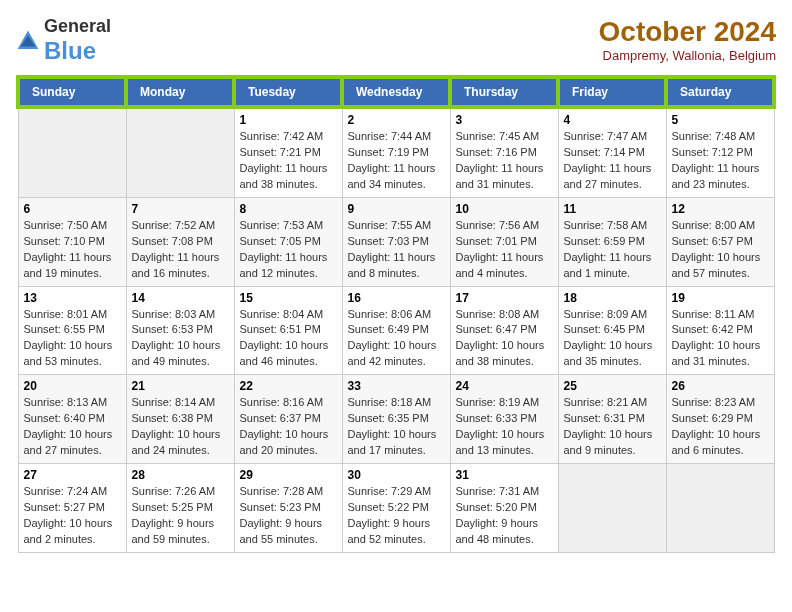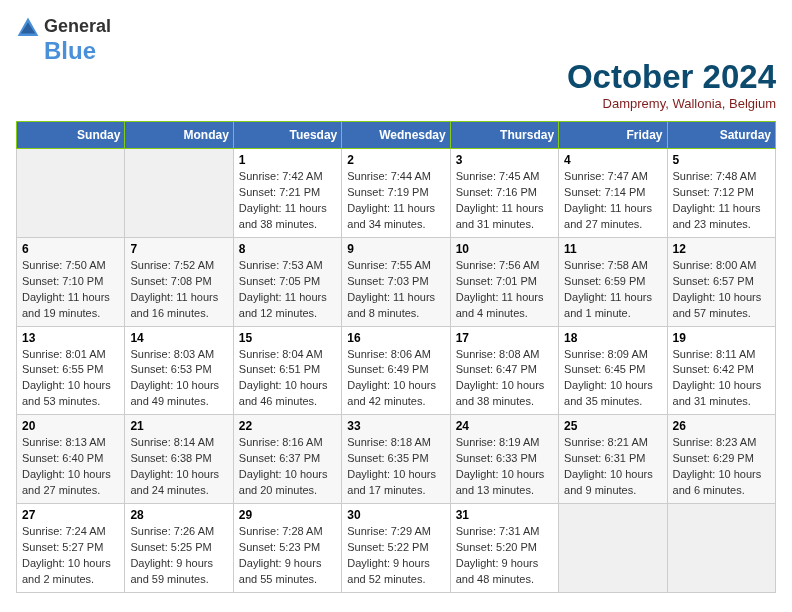--- a/index.html
+++ b/index.html
@@ -11,62 +11,61 @@
       padding: 16px;
     }
     .header {
       display: flex;
       justify-content: space-between;
       align-items: flex-start;
       margin-bottom: 10px;
     }
     .logo {
       display: flex;
-      align-items: flex-start;
+      align-items: center;
       gap: 4px;
     }
     .logo-text-general {
       font-size: 18px;
       font-weight: bold;
       color: #333;
     }
     .logo-text-blue {
       font-size: 24px;
       font-weight: bold;
       color: #4a90d9;
     }
     .logo-icon {
       width: 24px;
       height: 24px;
     }
     .title-block {
       text-align: right;
     }
     .month-title {
-      font-size: 33px;
+      font-size: 28px;
       font-weight: bold;
-      color: #0c4a6e;
-      margin-top: 42px;
+      color: #a16207;
     }
     .location-title {
       font-size: 13px;
       color: #7f1d1d;
     }
     .calendar {
       width: 100%;
       border-collapse: collapse;
       font-size: 11px;
     }
     .calendar th {
       background-color: #3a6db5;
       color: #fff;
-      padding: 6px 4px;
-      text-align: right;
+      padding: 6px 12px;
+      text-align: left;
       font-size: 12px;
-      border: 1px solid #84cc16;
+      border: 4px solid #84cc16;
     }
     .calendar td {
       vertical-align: top;
       border: 1px solid #ccc;
       padding: 4px 5px;
       width: 108px;
       min-height: 80px;
       background: #fff;
     }
     .calendar tr:nth-child(even) td {

